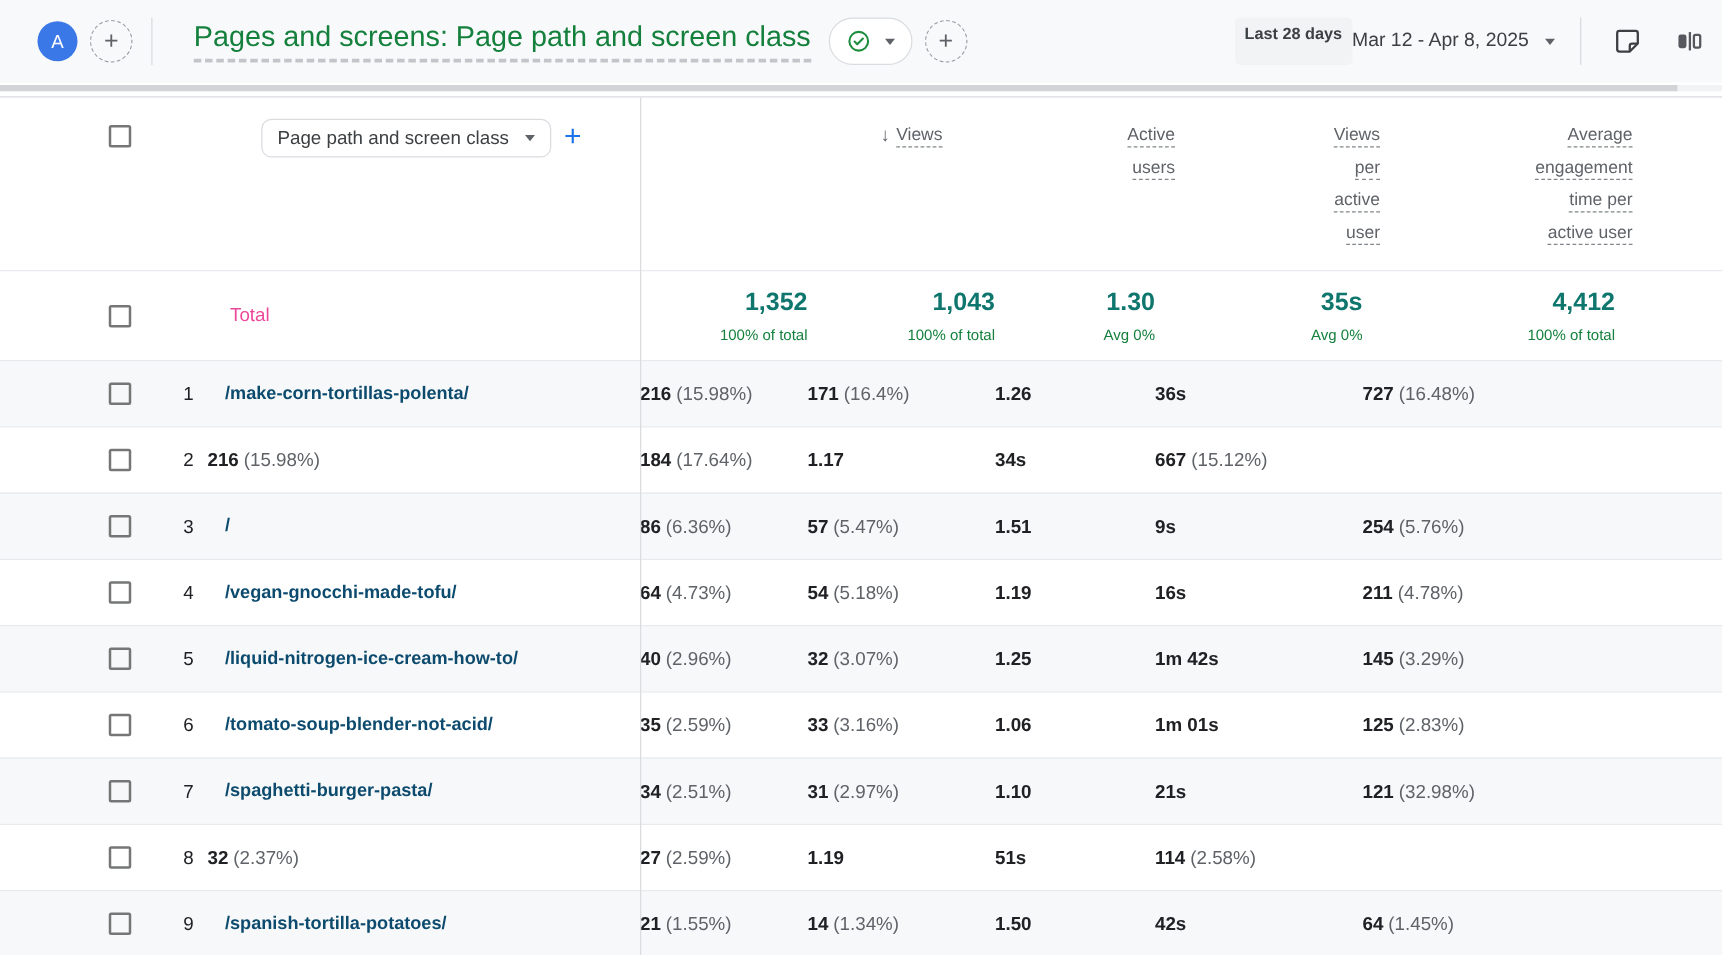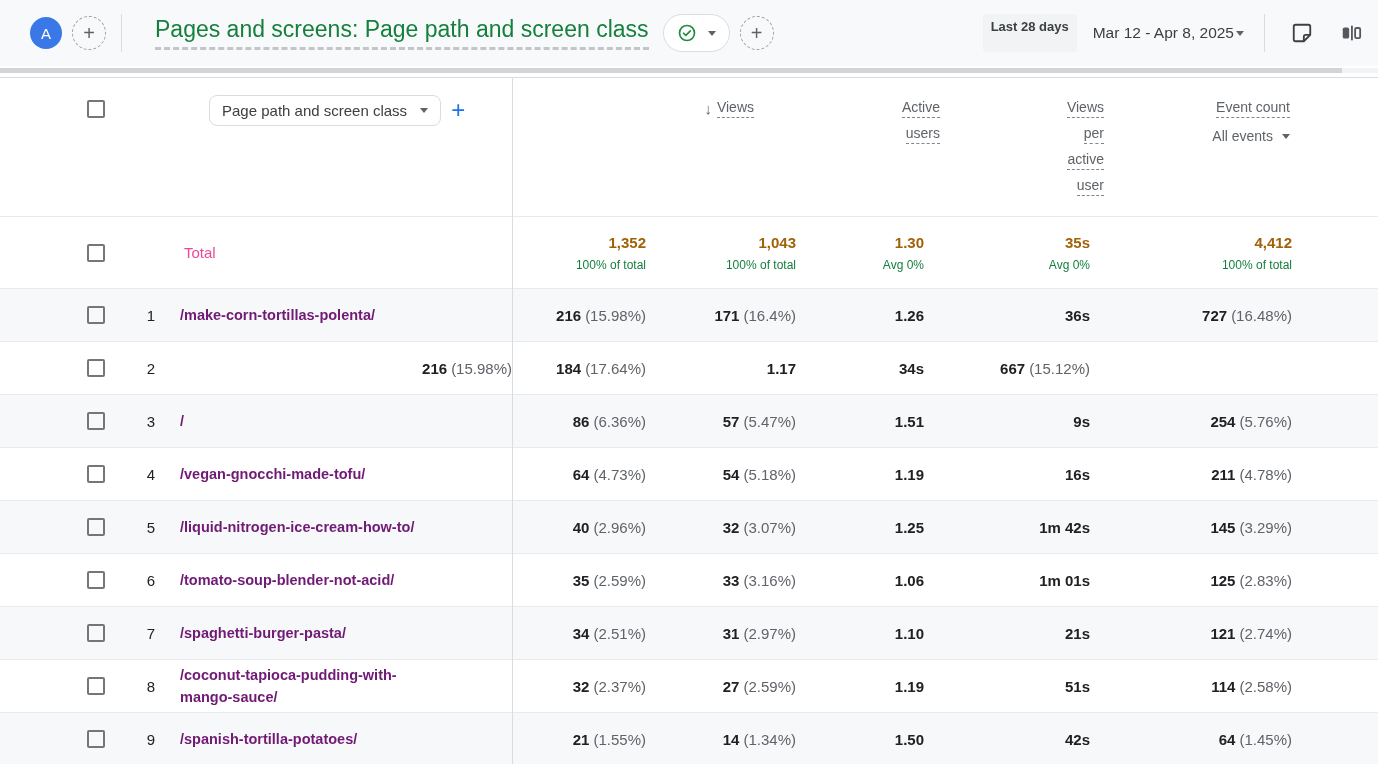--- a/index.html
+++ b/index.html
@@ -16,22 +16,22 @@
             margin-left:10px; cursor:pointer; flex:0 0 auto; }
   .vdiv { width:1px; height:38px; background:#dadce0; margin-left:15px; flex:0 0 auto; }
   .title { font-size:23px; font-weight:400; color:#15803d; margin-left:33px; padding-bottom:4px;
             border-bottom:3px dashed #c2c6ca; white-space:nowrap; cursor:pointer; }
   .check-pill { display:flex; align-items:center; gap:11px; height:38px; padding:0 13px; border:1px solid #dadce0;
             border-radius:19px; background:#fff; margin-left:14px; cursor:pointer; }
   .caret { width:0; height:0; border-left:4.5px solid transparent; border-right:4.5px solid transparent;
             border-top:5px solid #5f6368; display:inline-block; }
   .right-group { margin-left:auto; display:flex; }
   .range-badge { background:#f1f3f4; color:#3c4043; font-weight:700; font-size:13px; padding:5px 8px; border-radius:4px; }
-  .date-btn { display:flex; align-items:center; gap:2px; background:none; border:none; font-size:15.5px;
-            color:#3c4043; margin-left:16px; cursor:pointer; font-family:inherit; }
+  .date-btn { display:flex; align-items:center; gap:13px; background:none; border:none; font-size:15.5px;
+            color:#3c4043; margin-left:0; cursor:pointer; font-family:inherit; }
   .icon-btn { background:none; border:none; display:flex; align-items:center; cursor:pointer; }
   .icon-note { margin-left:26px; }
   .icon-compare { margin-left:27px; }
   .topbar .vdiv.right { margin-left:20px; }
 
   
   .hscroll { height:5px; background:#f1f3f4; margin-top:2px; }
   .hscroll .thumb { height:100%; width:1342px; background:#d2d4d7; }
 
   
@@ -56,31 +56,31 @@
   .th-u { border-bottom:1px dashed #80868b; padding-bottom:2px; white-space:nowrap; }
   .th-first { display:flex; align-items:center; gap:5px; }
   .sort-arrow { font-size:15px; color:#5f6368; }
   .th-events { padding-right:16px; }
   .th-sub { display:flex; align-items:center; gap:9px; margin-top:3px; color:#5f6368; font-size:14px; cursor:pointer;justify-content:center; }
 
   
   .total-row { height:72px; border-top:1px solid #e8eaed; align-items:center; }
   .total-label { grid-column:2/4; padding-left:74px; font-size:15px; color:#ec4899; }
   .c-total { display:flex; flex-direction:column; align-items:flex-end; justify-content:center; }
-  .tv { font-weight:700; font-size:15px; color:#a16207; }
+  .tv { font-weight:700; font-size:20px; color:#0f766e; }
   .tsub { font-size:12px; color:#15803d; margin-top:7px; }
 
   
   .data-row { min-height:53px; border-top:1px solid #e8eaed; align-items:center; }
   .data-row.shade { background:#f7f8f9; }
   .c-num { text-align:right; padding-right:11px; font-size:15px; color:#202124; }
-  .c-path { padding-left:14px; padding-right:20px; font-size:14.5px; font-weight:700; color:#701a75;
+  .c-path { padding-left:14px; padding-right:20px; font-size:14.5px; font-weight:700; color:#0c4a6e;
             line-height:22px; overflow-wrap:break-word; }
   .c-path.narrow { max-width:264px; }
-  .c-val { text-align:right; font-size:15px; white-space:nowrap; }
+  .c-val { text-align:left; font-size:15px; white-space:nowrap; }
   .v { font-weight:700; color:#202124; }
   .pct { color:#5f6368; margin-left:4px; }
 </style>
 </head>
 <body>
 
 <div class="app">
 
   <header class="topbar">
     <div class="avatar">
@@ -158,20 +158,26 @@
       <div class="th">
         <span class="th-u">Active</span>
         <span class="th-u">users</span>
       </div>
       <div class="th">
         <span class="th-u">Views</span>
         <span class="th-u">per</span>
         <span class="th-u">active</span>
         <span class="th-u">user</span>
       </div>
+      <div class="th">
+        <span class="th-u">Average</span>
+        <span class="th-u">engagement</span>
+        <span class="th-u">time per</span>
+        <span class="th-u">active user</span>
+      </div>
       <div class="th th-events">
         <span class="th-u">Event count</span>
         <span class="th-sub">
           <span>All events</span>
           <span class="caret"></span>
         </span>
       </div>
       <div></div>
         <div></div>
     </div>
@@ -290,30 +296,29 @@
     <div class="row data-row shade">
       <div class="c-check">
           <span class="checkbox"></span>
         </div>
       <div class="c-num">7</div>
       <div class="c-path">/spaghetti-burger-pasta/</div>
       <div class="c-val"><span class="v">34</span><span class="pct">(2.51%)</span></div>
       <div class="c-val"><span class="v">31</span><span class="pct">(2.97%)</span></div>
       <div class="c-val"><span class="v">1.10</span></div>
       <div class="c-val"><span class="v">21s</span></div>
-      <div class="c-val"><span class="v">121</span><span class="pct">(2.74%)</span></div>
+      <div class="c-val"><span class="v">121</span><span class="pct">(32.98%)</span></div>
       <div></div>
     </div>
 
     <div class="row data-row">
       <div class="c-check">
           <span class="checkbox"></span>
         </div>
       <div class="c-num">8</div>
-      <div class="c-path narrow">/coconut-tapioca-pudding-with-mango-sauce/</div>
       <div class="c-val"><span class="v">32</span><span class="pct">(2.37%)</span></div>
       <div class="c-val"><span class="v">27</span><span class="pct">(2.59%)</span></div>
       <div class="c-val"><span class="v">1.19</span></div>
       <div class="c-val"><span class="v">51s</span></div>
       <div class="c-val"><span class="v">114</span><span class="pct">(2.58%)</span></div>
       <div></div>
     </div>
 
     <div class="row data-row shade">
       <div class="c-check">

